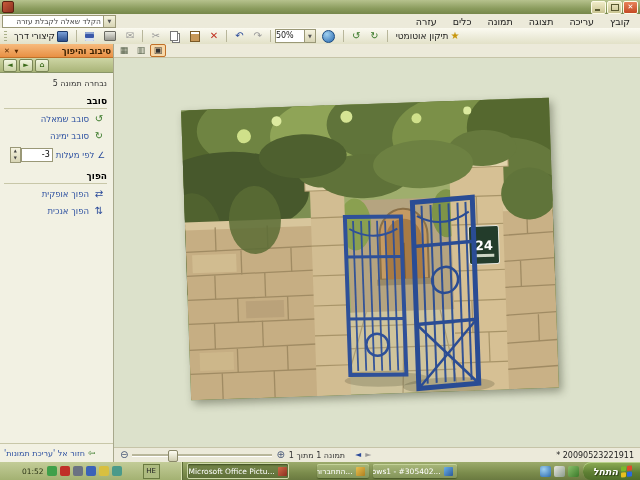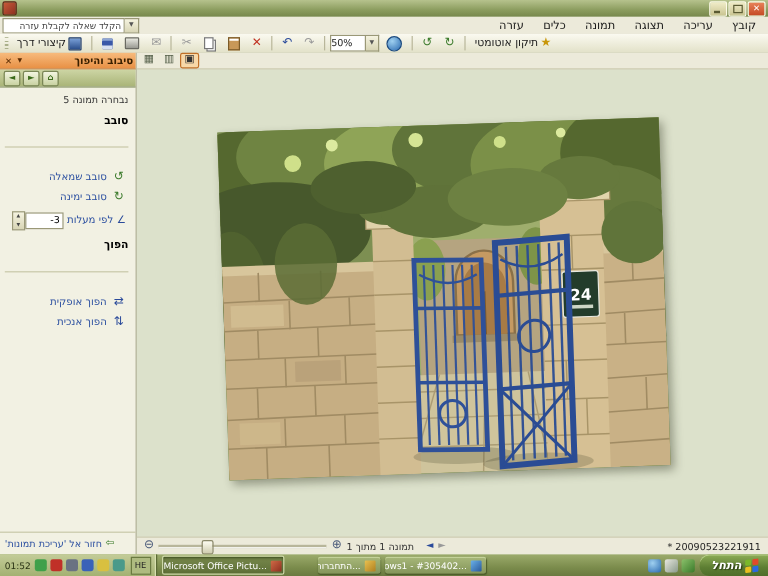--- a/index.html
+++ b/index.html
@@ -65,21 +65,21 @@
     border-bottom:1px solid #c07028;}
   .pane-header .x{font-size:7px;color:#5a2a00;width:10px;text-align:center;font-weight:bold;}
   .pane-header .dd{font-size:5px;color:#5a2a00;width:9px;text-align:center;}
   .pane-header .pt{margin-left:auto;font-size:8.5px;font-weight:bold;color:#3a2000;direction:rtl;padding-left:2px;}
   .pane-nav{height:14px;background:linear-gradient(#cdd5a4,#a9b478);display:flex;align-items:center;gap:2px;padding:0 3px;
     border-bottom:1px solid #8a9668;}
   .navbtn{width:12px;height:11px;border:1px solid #7a8656;border-radius:2px;background:linear-gradient(#f2f5e0,#c9d2a2);
     font-size:7px;line-height:10px;text-align:center;color:#3a6a1a;font-weight:bold;}
   .pane-body{flex:1;direction:rtl;text-align:right;padding:6px 6px 0 4px;}
   .sel-status{font-size:8px;color:#333;margin-bottom:8px;}
-  .sec-h{font-size:9px;font-weight:bold;color:#000;border-bottom:1px solid #c8c7a8;padding-bottom:16px;margin-bottom:19px;}
+  .sec-h{font-size:9px;font-weight:bold;color:#000;border-bottom:1px solid #c8c7a8;padding-bottom:2px;margin-bottom:4px;}
   .pane-item{display:flex;align-items:center;gap:4px;margin:0 2px 6px 0;font-size:8.5px;color:#2b4fa0;}
   .pane-item .pic{flex:0 0 12px;font-size:10px;text-align:center;}
   .deg-row{display:flex;align-items:center;gap:3px;margin:0 2px 8px 0;font-size:8.5px;color:#2b4fa0;}
   .deg-input{direction:ltr;display:flex;align-items:center;}
   .deg-input .box{width:26px;height:12px;background:#fff;border:1px solid #9a9877;font-size:8px;text-align:right;
     line-height:12px;padding:0 2px;color:#000;}
   .spin{width:9px;height:14px;display:flex;flex-direction:column;border:1px solid #9a9877;background:linear-gradient(#f5f3e0,#d8d5b5);}
   .spin span{flex:1;font-size:4px;line-height:6px;text-align:center;color:#444;}
   .pane-footer{height:18px;border-top:1px solid #c8c7a8;display:flex;align-items:center;justify-content:flex-end;
     direction:rtl;padding:0 4px;gap:3px;font-size:8px;color:#2b4fa0;}
@@ -104,25 +104,25 @@
     border:1px solid #8a886a;border-radius:2px;}
   .pos-text{font-size:8px;color:#333;direction:rtl;}
   .navarrows{display:flex;gap:4px;margin-left:6px;}
   .navarrows span{font-size:8px;line-height:1;}
   #filename{margin-left:auto;font-size:8px;color:#222;}
 
   
   #taskbar{position:absolute;bottom:0;left:0;right:0;height:18px;
     background:linear-gradient(#9cab6c,#7b8c4c 60%,#6a7a40);display:flex;align-items:center;}
   #tray{height:18px;background:linear-gradient(#c3cc98,#a3b172);border-right:1px solid #5a6a34;box-shadow:inset -1px 0 0 #d8e0b0;
-    display:flex;align-items:center;padding:0 4px;gap:3px;flex:0 0 auto;}
+    display:flex;align-items:center;padding:0 22px;gap:3px;flex:0 0 auto;}
   #tray .clock{font-size:7.5px;color:#2a3315;}
   .trayic{width:10px;height:10px;border-radius:2px;flex:0 0 auto;}
   #langbox{width:15px;height:13px;background:#aebb80;border:1px solid #6a7a40;font-size:7px;line-height:12px;
-    text-align:center;color:#222;margin-left:2px;}
+    text-align:center;color:#222;margin-left:18px;}
   #tasks{flex:1;display:flex;align-items:center;gap:4px;padding:0 4px;min-width:0;}
   .task{height:14px;border-radius:2px;display:flex;align-items:center;gap:3px;padding:0 4px;font-size:7.5px;color:#fff;
     background:linear-gradient(#a8b87a,#84955a);box-shadow:inset 0 1px 0 #c4d29a, 0 1px 1px #4a5a28;direction:rtl;white-space:nowrap;overflow:hidden;}
   .task.active{background:linear-gradient(#76874b,#5f7038);box-shadow:inset 0 1px 2px #3a4a1e;border:1px solid #cdd8a8;}
   .task .tic{width:9px;height:9px;border-radius:1px;flex:0 0 auto;}
   #quicklaunch{display:flex;align-items:center;gap:3px;padding:0 4px;flex:0 0 auto;}
   .ql{width:11px;height:11px;border-radius:2px;}
   #startbtn{flex:0 0 auto;height:18px;display:flex;align-items:center;gap:3px;padding:0 8px 0 10px;
     background:linear-gradient(#8fae57,#5d7e33 60%,#4f6e2a);border-radius:8px 0 0 8px;box-shadow:inset 0 1px 0 #b8d08a;
     font-size:9.5px;font-weight:bold;font-style:italic;color:#fff;text-shadow:1px 1px 1px #2a3a12;direction:rtl;}

